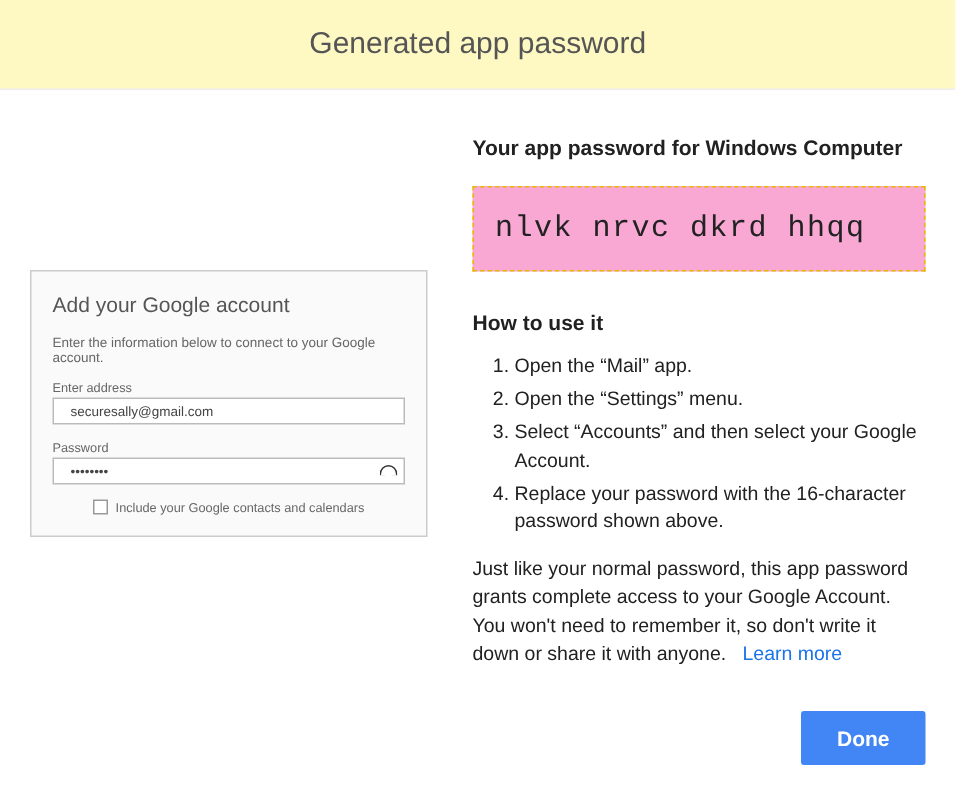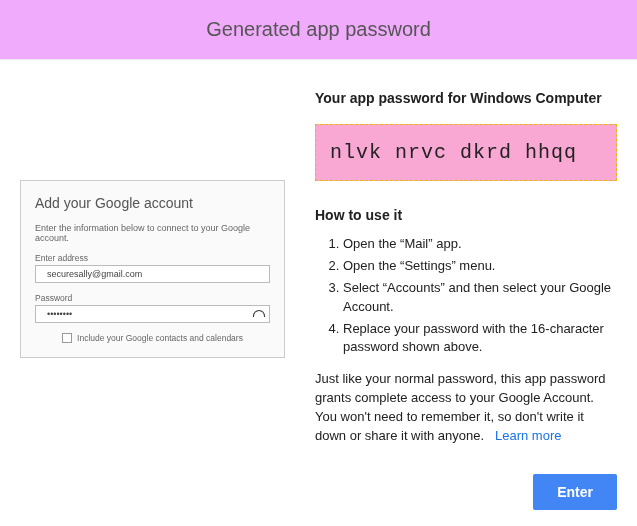--- a/index.html
+++ b/index.html
@@ -4,21 +4,21 @@
 <style>
   * { box-sizing: border-box; margin: 0; padding: 0; }
   body {
     font-family: Arial, Helvetica, sans-serif;
     font-size: 13px;
     color: #212121;
     width: 637px;
     background: #fff;
   }
   .header {
-    background: #f0abfc;
+    background: #fef9c3;
     text-align: center;
     padding: 18px 0;
     font-size: 20px;
     color: #555;
     font-weight: 400;
     border-bottom: 1px solid #eee;
   }
   .content {
     display: flex;
     padding: 30px 20px 20px 20px;
@@ -180,14 +180,14 @@
     <div class="para">
       <span>Just like your normal password, this app password grants complete access to your Google Account. You won't need to remember it, so don't write it down or share it with anyone.</span>
       <span>&nbsp;</span>
       <span class="learn">Learn more</span>
     </div>
   </div>
 
 </div>
 
 <div class="footer">
-  <button class="done-btn">Enter</button>
+  <button class="done-btn">Done</button>
 </div>
 
 </body></html>

